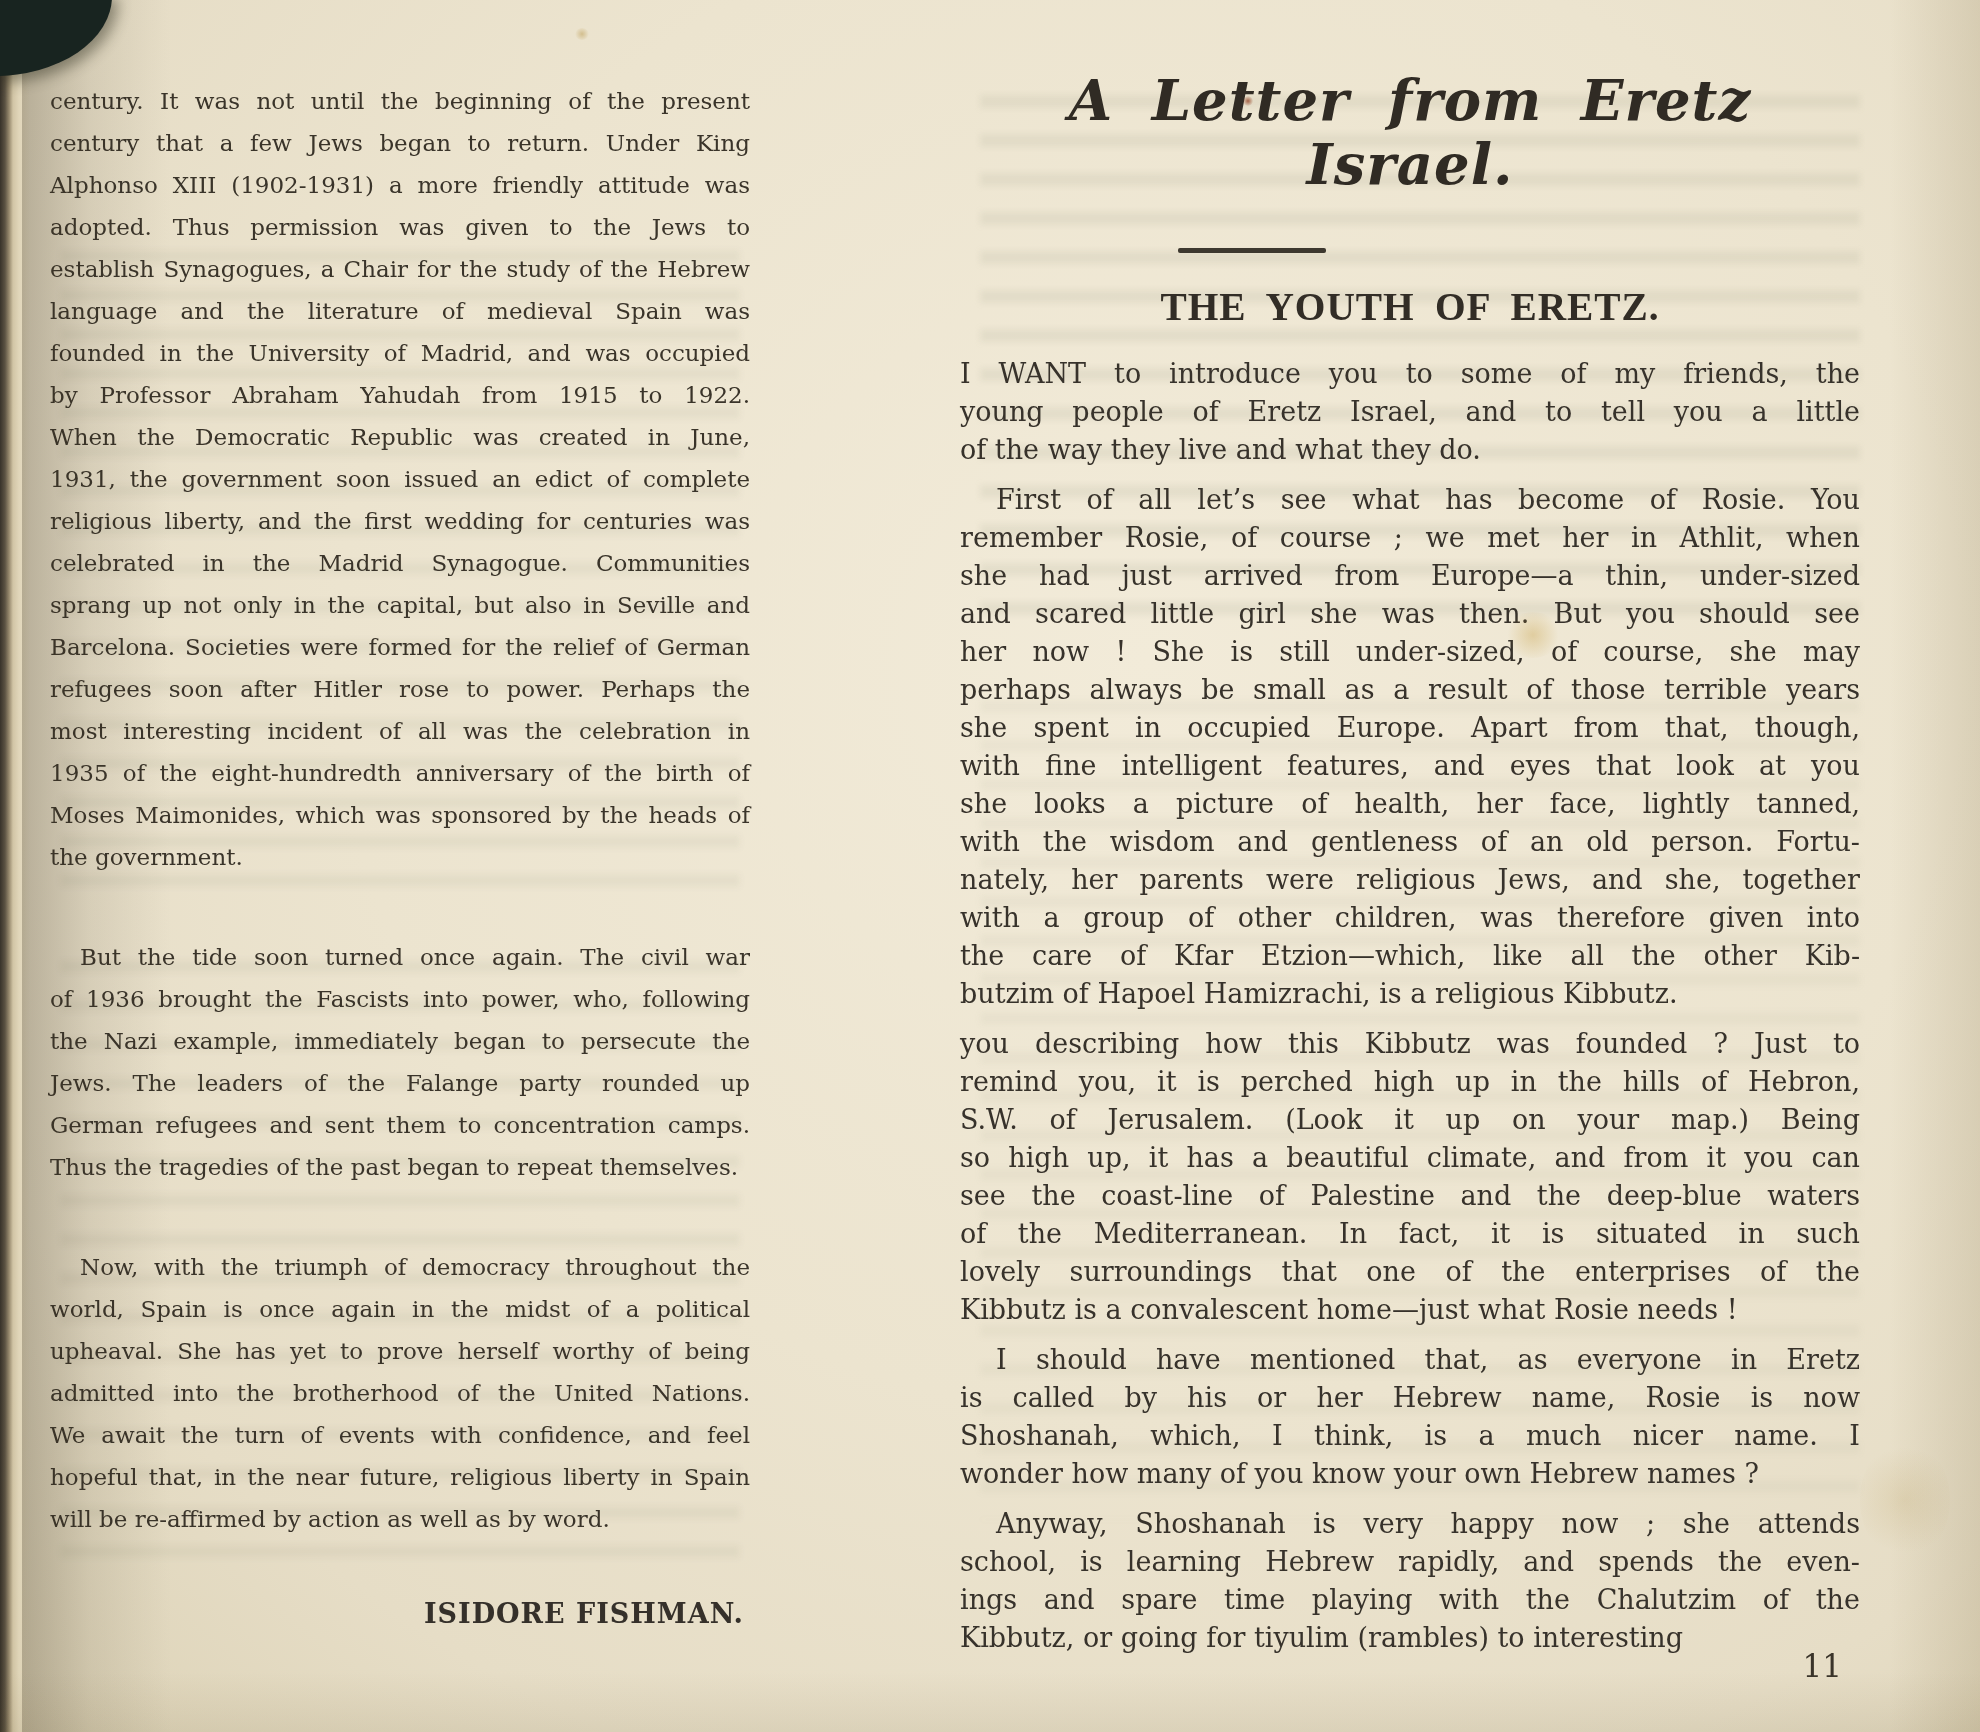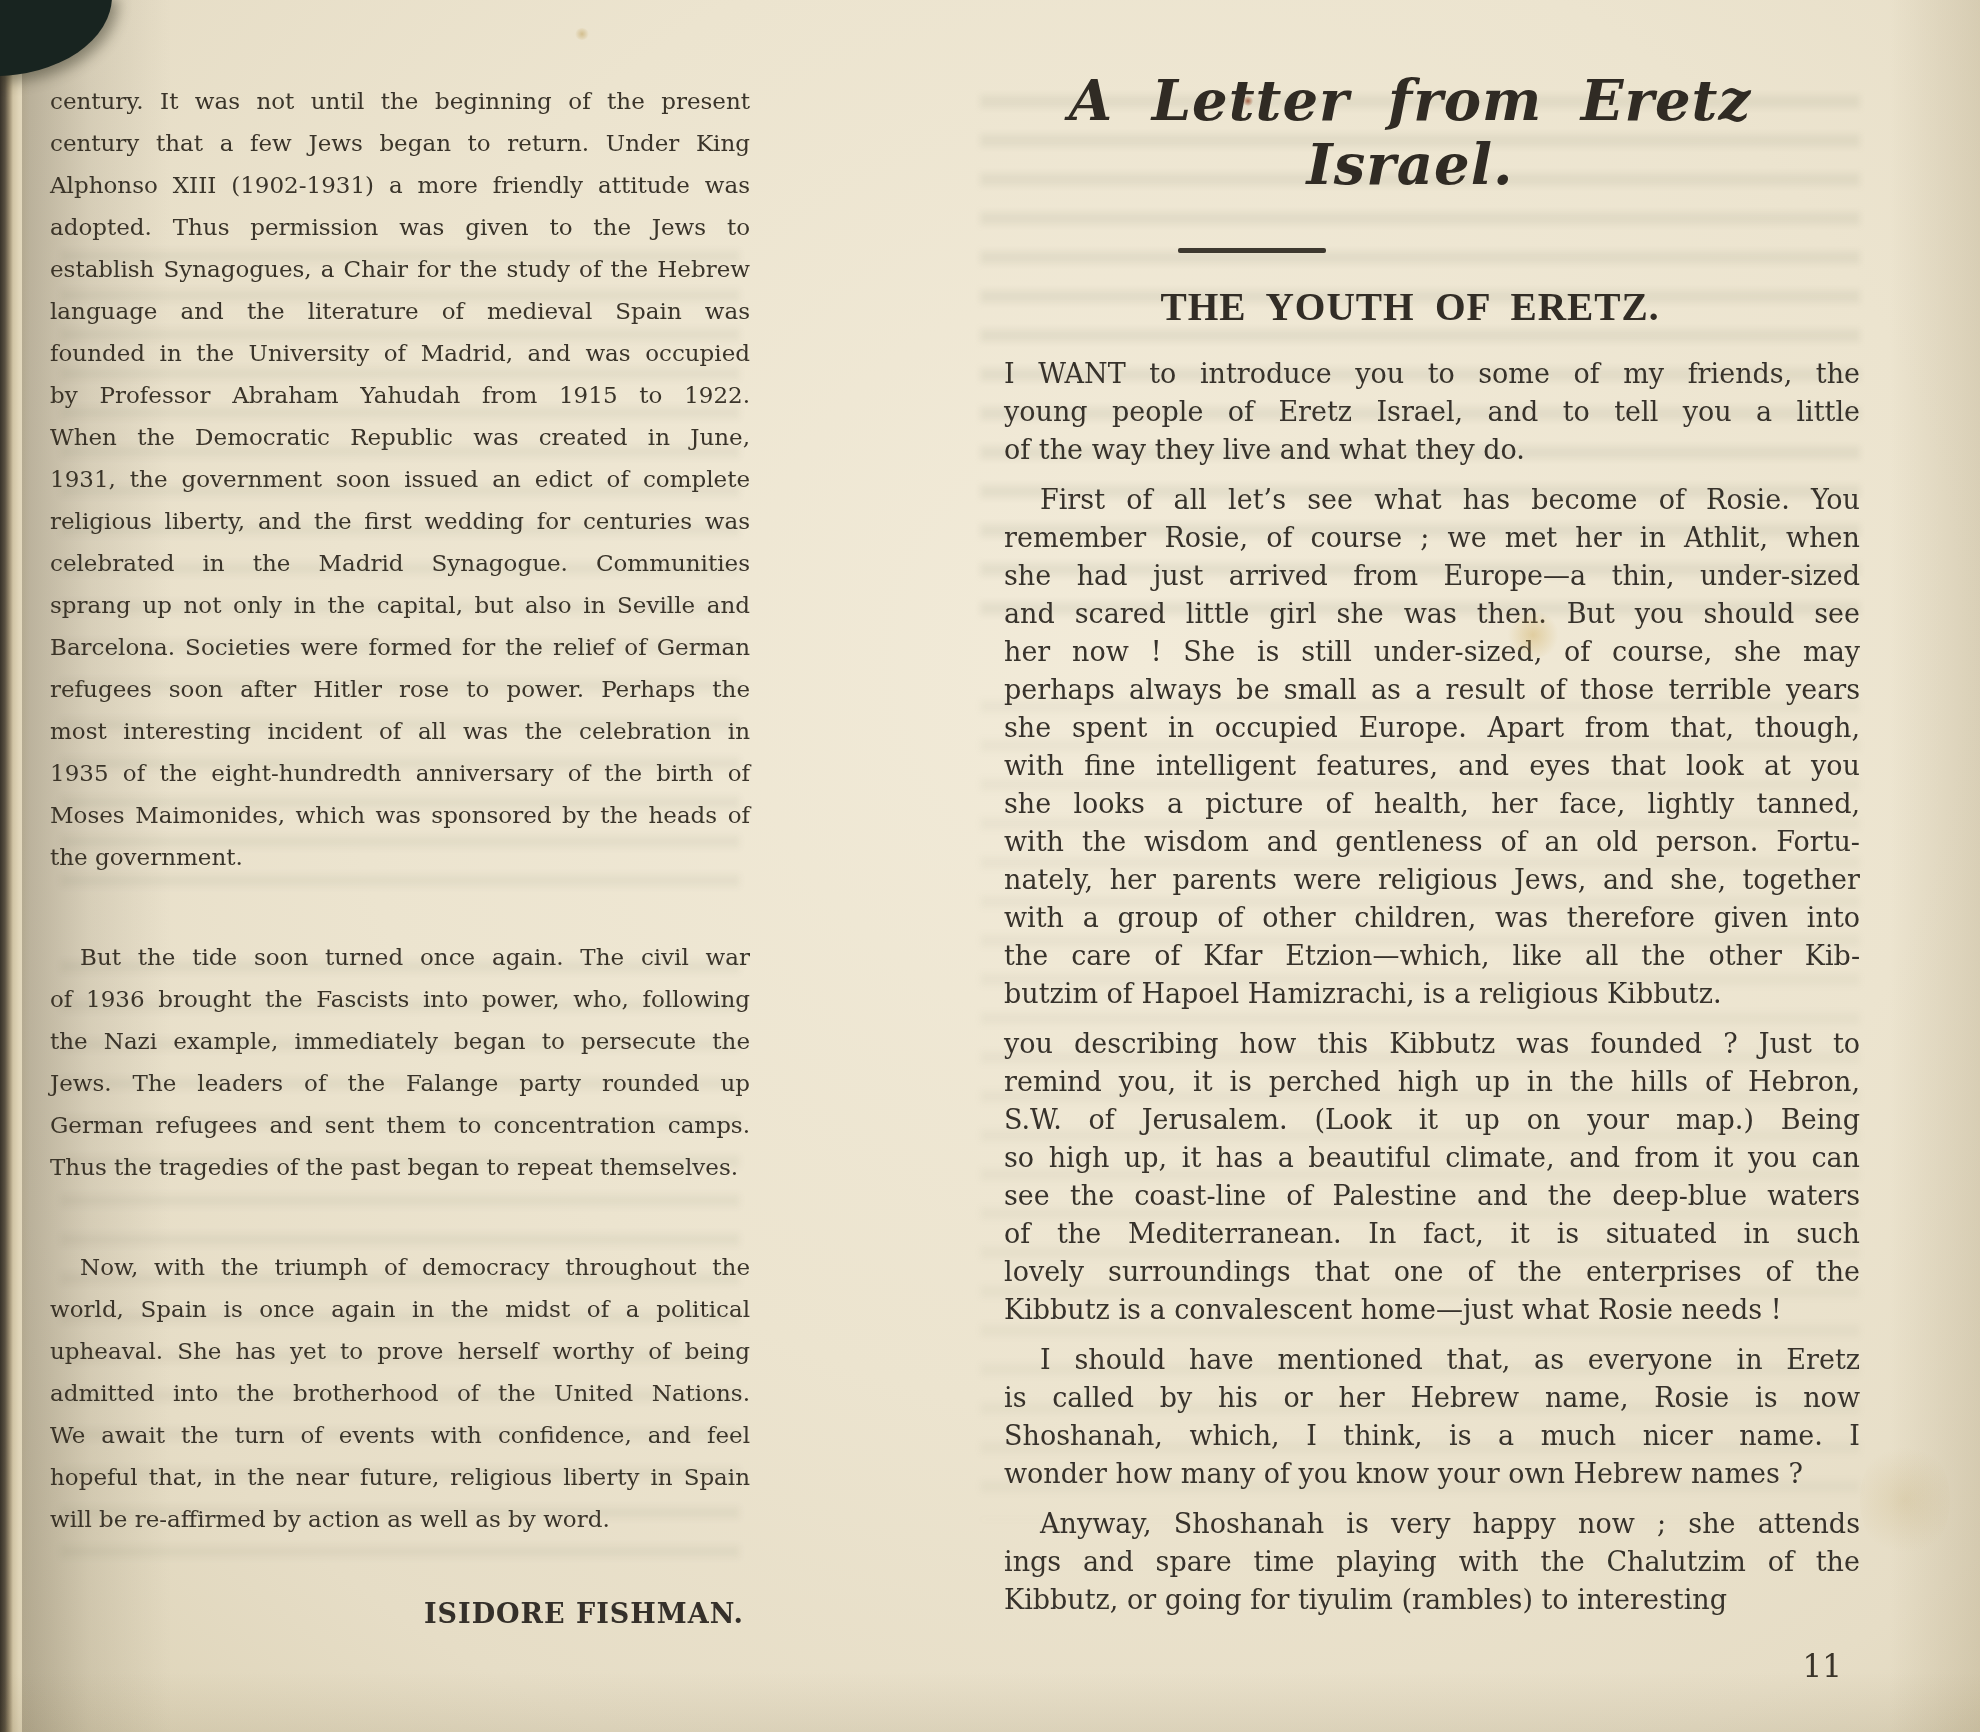--- a/index.html
+++ b/index.html
@@ -106,21 +106,21 @@
   }
   .subtitle{
     margin:30px 0 0 0;
     font-family:"Liberation Serif", serif;
     font-size:41px;line-height:46px;
     font-weight:bold;text-align:center;
     letter-spacing:1px;word-spacing:10px;
     transform:scaleX(.96);
     color:#322d26;
   }
-  .body-start{margin-top:26px;margin-left:44px;}
+  .body-start{margin-top:26px;}
   .page-number{
     position:absolute;top:1648px;right:138px;
     font-size:31px;font-weight:normal;color:#3a342a;
   }
 </style>
 </head>
 <body>
 
 <div class="page">
 
@@ -210,20 +210,21 @@
           <div class="line last">Kibbutz is a convalescent home—just what Rosie needs !</div>
         </div>
         <div class="para">
           <div class="line indent">I should have mentioned that, as everyone in Eretz</div>
           <div class="line">is called by his or her Hebrew name, Rosie is now</div>
           <div class="line">Shoshanah, which, I think, is a much nicer name.  I</div>
           <div class="line last">wonder how many of you know your own Hebrew names ?</div>
         </div>
         <div class="para">
           <div class="line indent">Anyway, Shoshanah is very happy now ;  she attends</div>
+          <div class="line">school, is learning Hebrew rapidly, and spends the even-</div>
           <div class="line">ings and spare time playing with the Chalutzim of the</div>
           <div class="line last">Kibbutz, or going for tiyulim (rambles) to interesting</div>
         </div>
       </div>
   </div>
 
   <div class="page-number">11</div>
 
   <div class="stain sn1"></div>
   <div class="stain sn2"></div>

